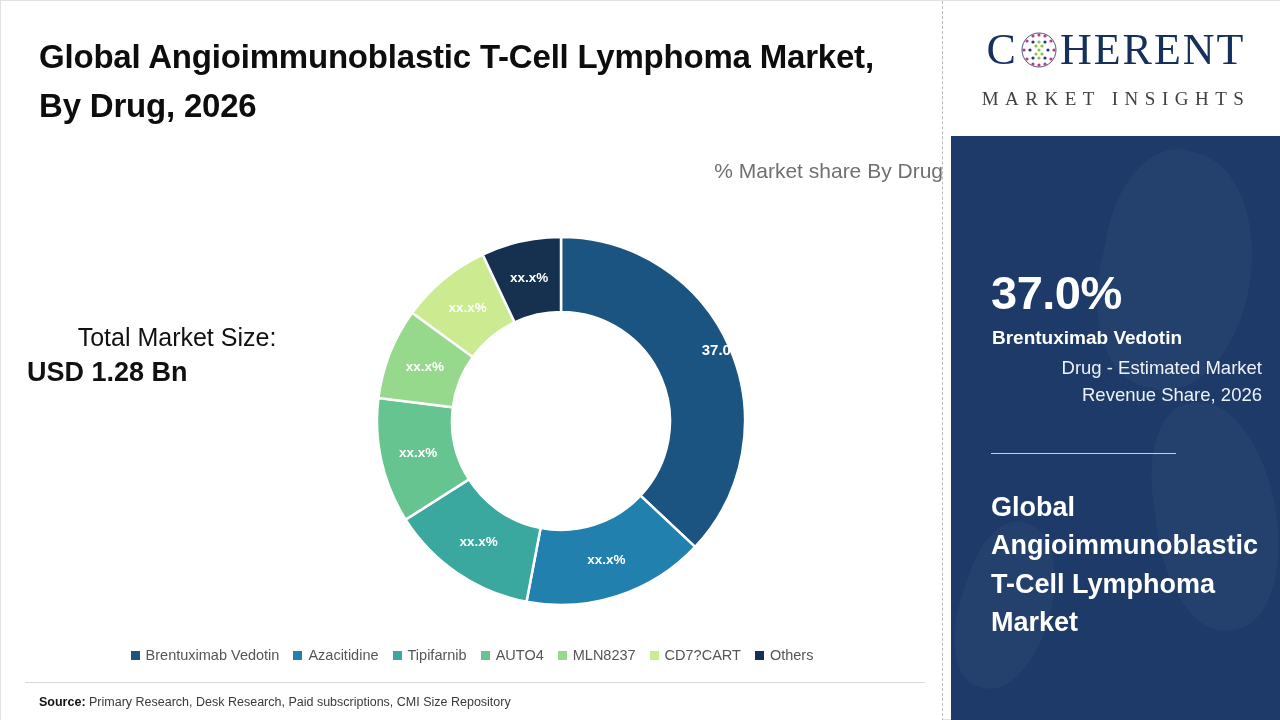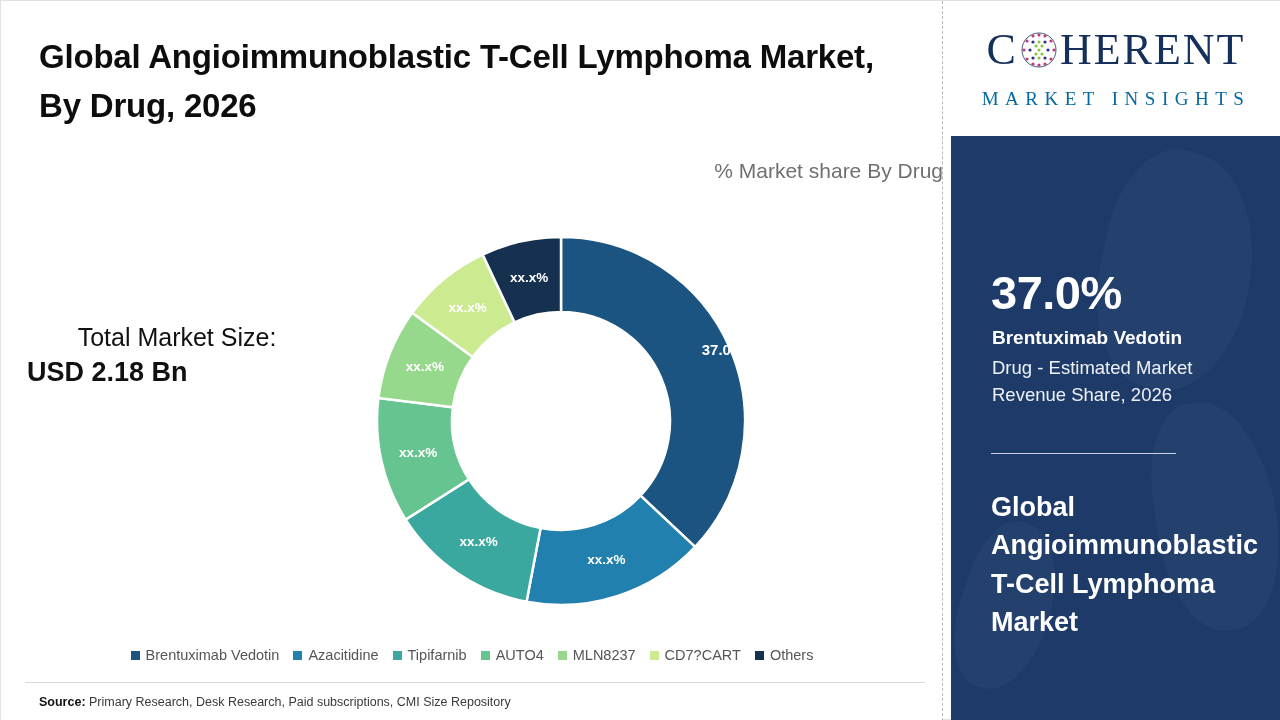--- a/index.html
+++ b/index.html
@@ -76,40 +76,40 @@
   }
   .logo{width:300px;text-align:center;}
   .logo-top{
     display:flex;align-items:center;justify-content:center;
     font-family:"Liberation Serif", serif;
     font-size:44px;color:#16305c;letter-spacing:2px;line-height:1;
   }
   .logo-globe{display:inline-block;width:40px;height:40px;margin:0 1px;position:relative;}
   .logo-bottom{
     margin-top:16px;font-family:"Liberation Serif", serif;
-    font-size:19px;color:#0369a1;letter-spacing:6.5px;
+    font-size:19px;color:#404040;letter-spacing:6.5px;
   }
 
   
   .tex{position:absolute;background:rgba(255,255,255,0.035);border-radius:42% 58% 50% 50%;}
   .tex1{left:150px;top:150px;width:150px;height:240px;transform:rotate(12deg);}
   .tex2{left:205px;top:400px;width:120px;height:230px;transform:rotate(-8deg);}
   .tex3{left:10px;top:520px;width:90px;height:170px;transform:rotate(18deg);}
 
   .stat-pct{
     position:absolute;left:40px;top:268px;
     font-size:47px;font-weight:bold;color:#ffffff;line-height:1;letter-spacing:-0.5px;
   }
   .stat-drug{
     position:absolute;left:41px;top:326px;
     font-size:19px;font-weight:bold;color:#ffffff;line-height:1.2;
   }
   .stat-desc{
     position:absolute;left:41px;top:354px;width:270px;
-    font-size:18.5px;font-weight:normal;color:#eef2f8;line-height:1.45;
+    font-size:18.5px;font-weight:normal;color:#eef2f8;line-height:1.45;text-align:right;
   }
   .hr-white{
     position:absolute;left:40px;top:452px;width:185px;height:1px;background:#c6d2e4;
   }
   .right-title{
     position:absolute;left:40px;top:487px;width:280px;
     font-size:27px;color:#ffffff;font-weight:bold;line-height:1.42;
   }
 </style>
 </head>
@@ -118,21 +118,21 @@
 <div class="page">
 
   <div class="left-panel">
 
     <div class="title">Global Angioimmunoblastic T-Cell Lymphoma Market, By Drug, 2026</div>
 
     <div class="subtitle">% Market share By Drug</div>
 
     <div class="total-block">
       <div class="total-label">Total Market Size:</div>
-      <div class="total-value">USD 2.18 Bn</div>
+      <div class="total-value">USD 1.28 Bn</div>
     </div>
 
     <div class="donut-wrap">
       <svg id="donut-svg" width="380" height="380" viewBox="0 0 380 380">
           <path d="M 190 6 A 184 184 0 0 1 324.13022744553973 315.95666749087866 L 269.4575803889339 264.61563454622706 A 109 109 0 0 0 190 81 Z" fill="#1b5480" stroke="#ffffff" stroke-width="2.5"></path>
           <text x="351.9836914332227" y="119.90339730296121" class="slice-label slice-label-lead">37.0%</text>
           <path d="M 324.13022744553973 315.95666749087866 A 184 184 0 0 1 155.52183811622672 370.74085413407875 L 169.57543671015605 297.0693103294271 A 109 109 0 0 0 269.4575803889339 264.61563454622706 Z" fill="#2180ad" stroke="#ffffff" stroke-width="2.5"></path>
           <text x="235.27098967592983" y="329.32977963724" class="slice-label">xx.x%</text>
           <path d="M 155.52183811622672 370.74085413407875 A 184 184 0 0 1 34.643661707629235 288.5921302761354 L 97.96825612028036 248.40512065271065 A 109 109 0 0 0 169.57543671015605 297.0693103294271 Z" fill="#3aa89e" stroke="#ffffff" stroke-width="2.5"></path>
           <text x="107.6547851446629" y="311.1673041312233" class="slice-label">xx.x%</text>

